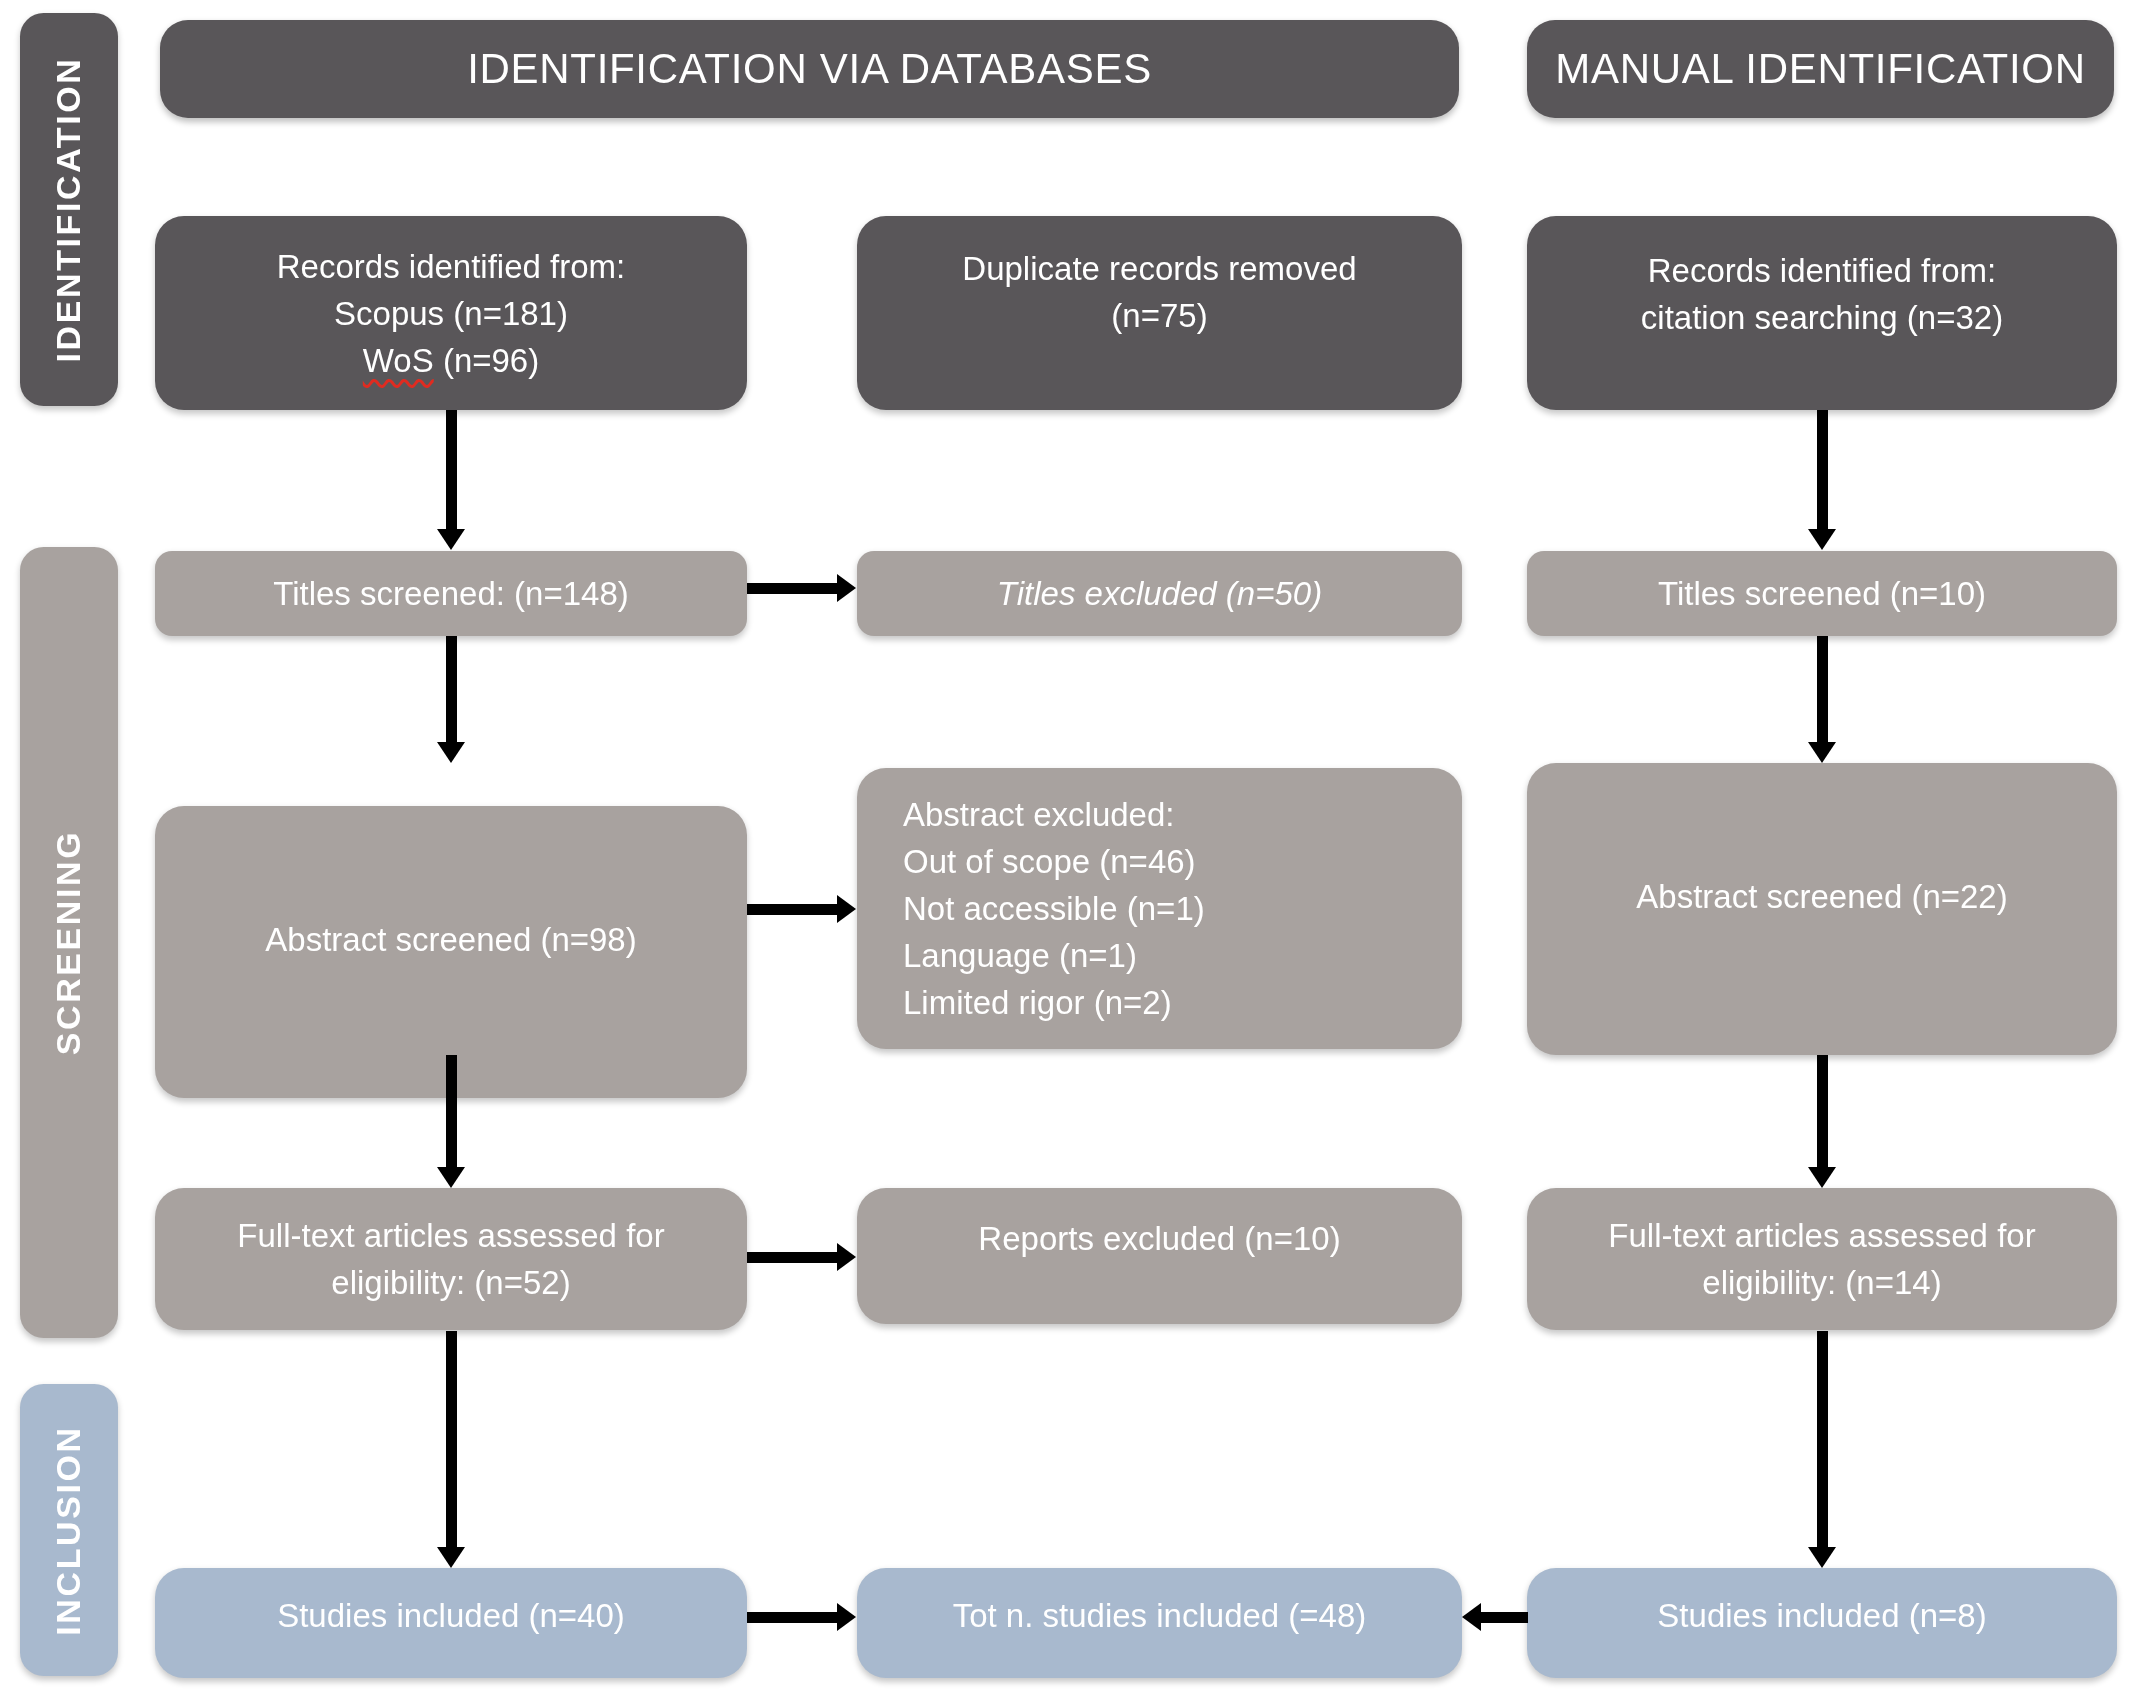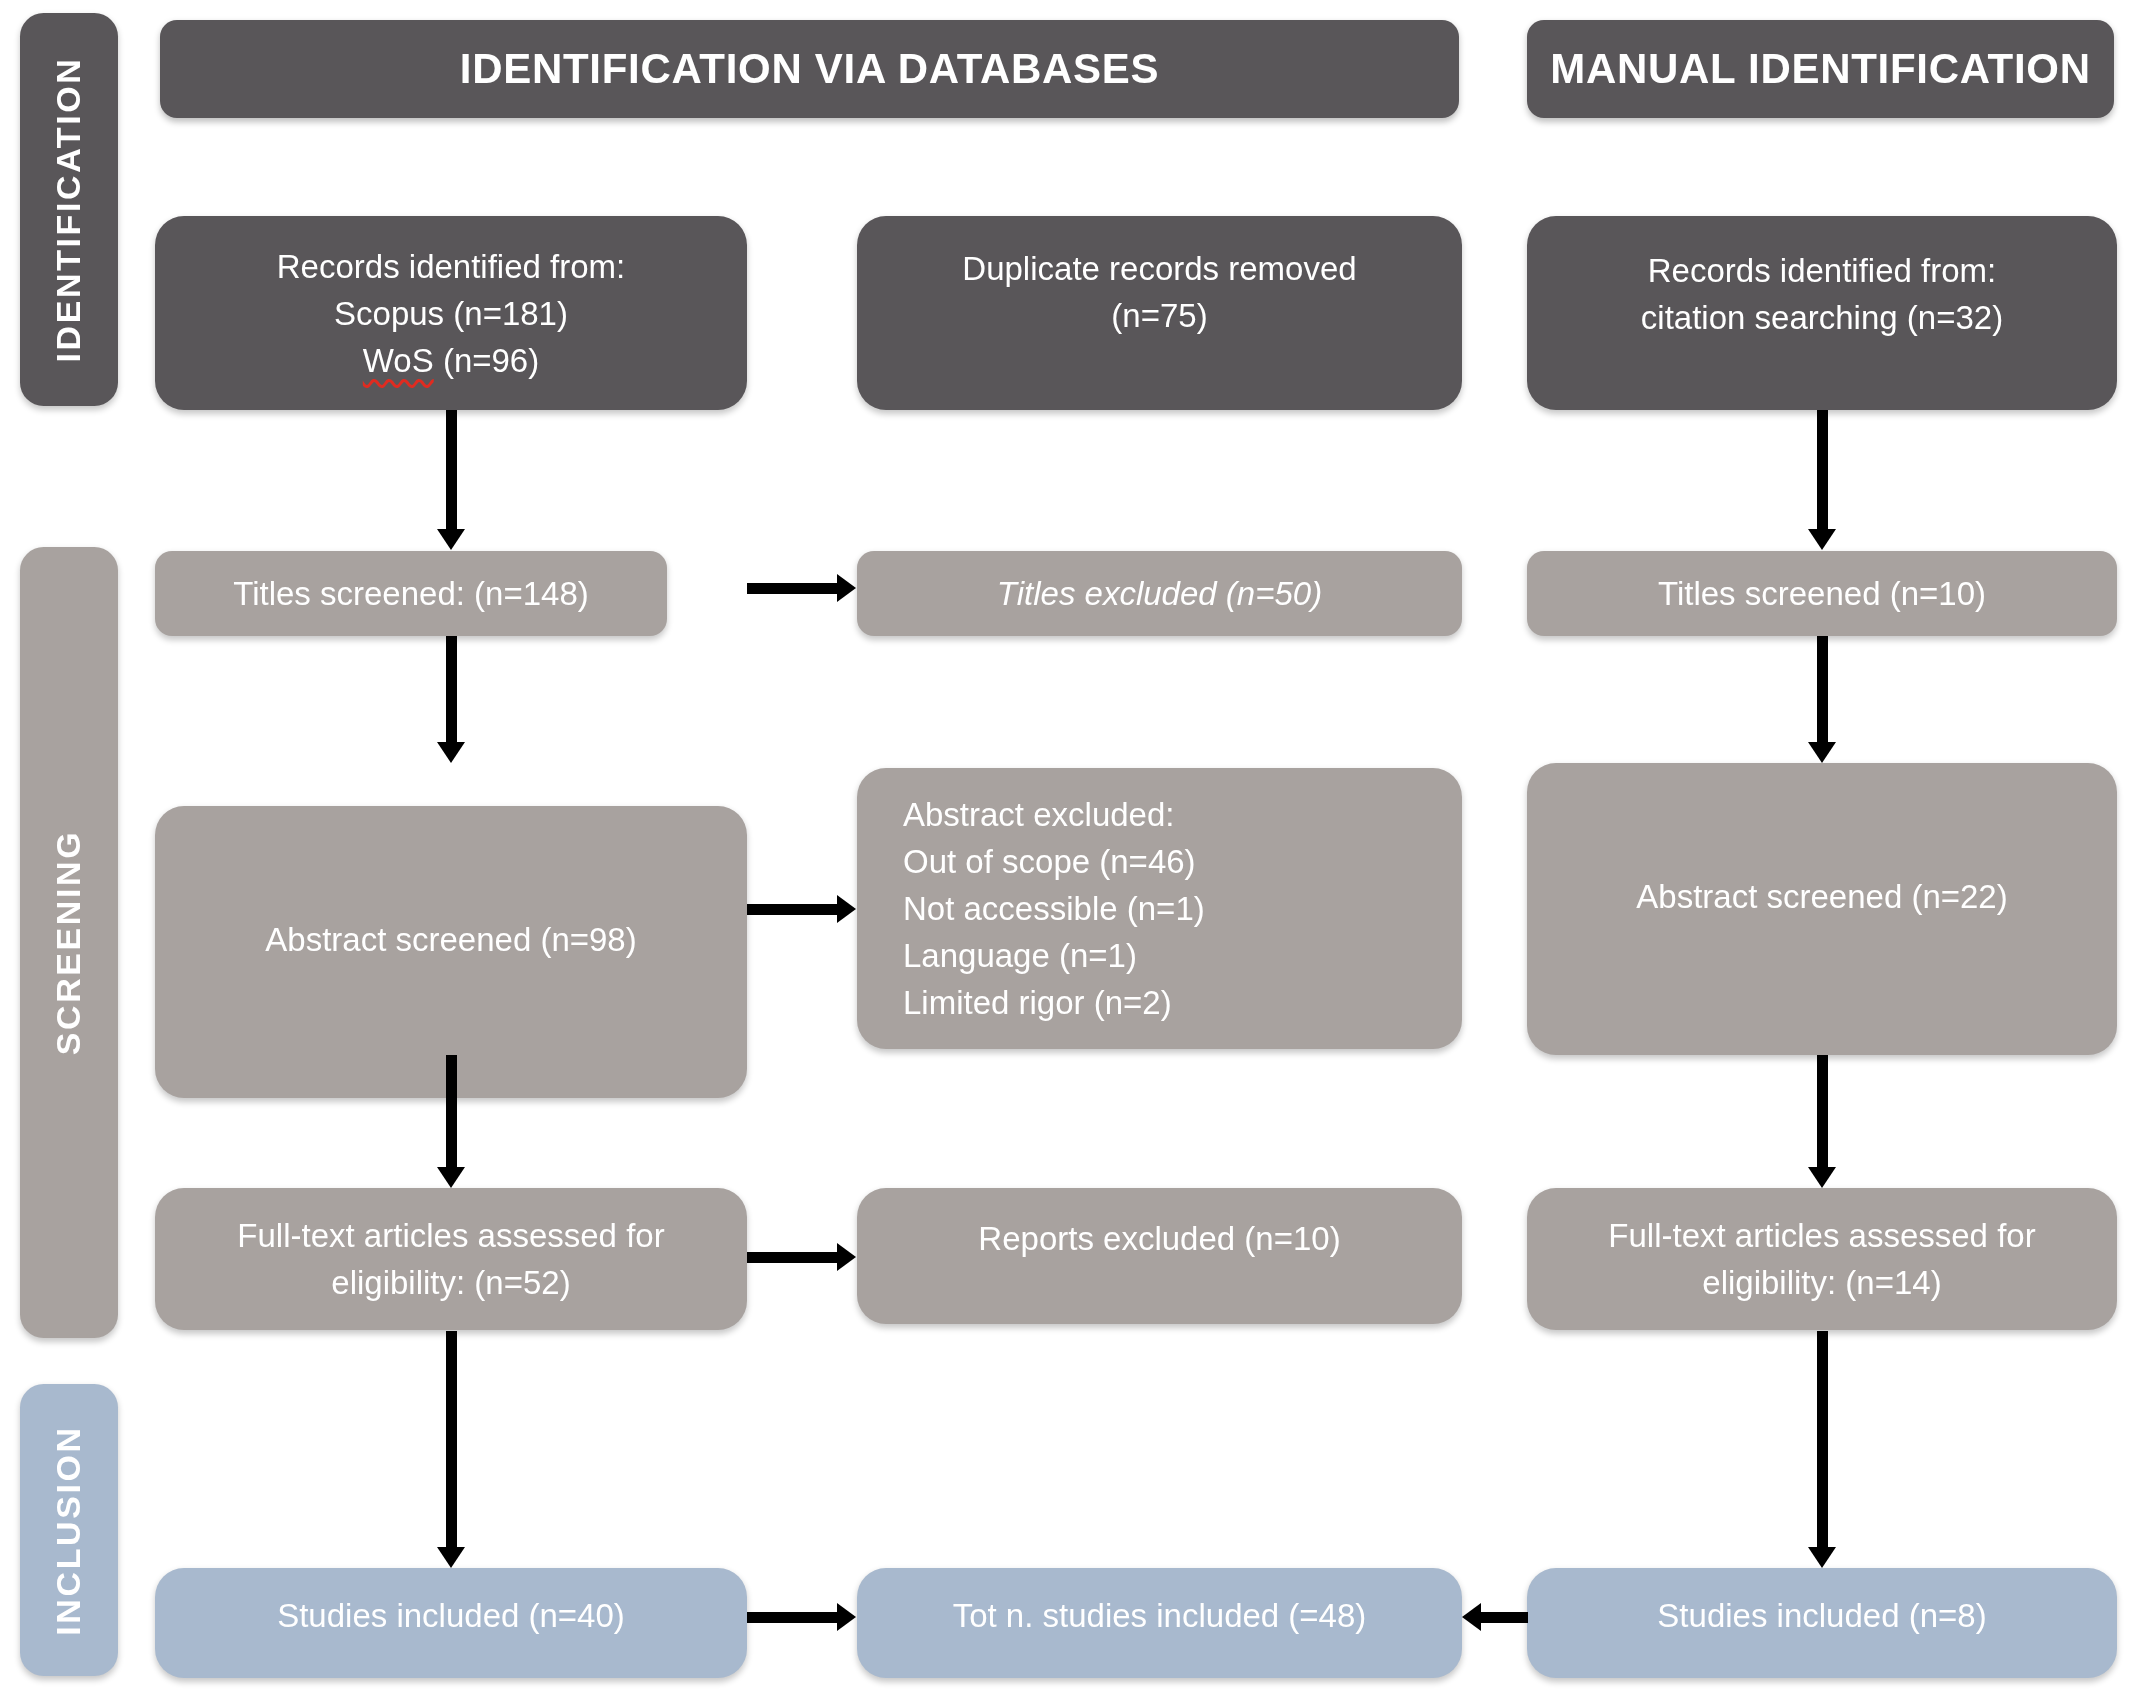--- a/index.html
+++ b/index.html
@@ -25,22 +25,22 @@
   .blue{background:var(--blue,#a8b9ce);}
   .small{border-radius:17px;}
   .topalign{justify-content:flex-start;}
   .leftalign{align-items:flex-start;text-align:left;}
 
   
   .hdr{
     position:absolute;top:19.7px;height:98px;box-sizing:border-box;
     display:flex;align-items:center;justify-content:center;
     background:var(--dark,#595659);color:var(--text,#fff);
-    font-weight:bold;font-size:42px;letter-spacing:0.7px;
-    border-radius:17px;box-shadow:0 3.9px 6.6px rgba(0,0,0,.25);
+    font-weight:normal;font-size:42px;letter-spacing:0.7px;
+    border-radius:28px;box-shadow:0 3.9px 6.6px rgba(0,0,0,.25);
   }
 
   
   .side{
     position:absolute;left:19.7px;width:98px;box-sizing:border-box;
     display:flex;align-items:center;justify-content:center;
     color:var(--text,#fff);border-radius:23.6px;
     box-shadow:0 3.9px 6.6px rgba(0,0,0,.22);
   }
   .side .vtext{
@@ -102,21 +102,21 @@
   <div class="box dark topalign" style="left:857px;top:216px;width:605px;height:194px;padding-top:29px;">
     <span class="line">Duplicate records removed</span>
     <span class="line">(n=75)</span>
   </div>
 
   <div class="box dark topalign" style="left:1527px;top:216px;width:590px;height:194px;padding-top:31px;">
     <span class="line">Records identified from:</span>
     <span class="line">citation searching (n=32)</span>
   </div>
 
-  <div class="box gray small" style="left:155px;top:551px;width:512px;height:85px;">
+  <div class="box gray small" style="left:155px;top:551px;width:592px;height:85px;">
     <span class="line">Titles screened: (n=148)</span>
   </div>
   <div class="box gray small" style="left:857px;top:551px;width:605px;height:85px;font-style:italic;">
     <span class="line">Titles excluded (n=50)</span>
   </div>
   <div class="box gray small" style="left:1527px;top:551px;width:590px;height:85px;">
     <span class="line">Titles screened (n=10)</span>
   </div>
 
   <div class="box gray" style="left:155px;top:806px;width:592px;height:292px;padding-bottom:26px;">

